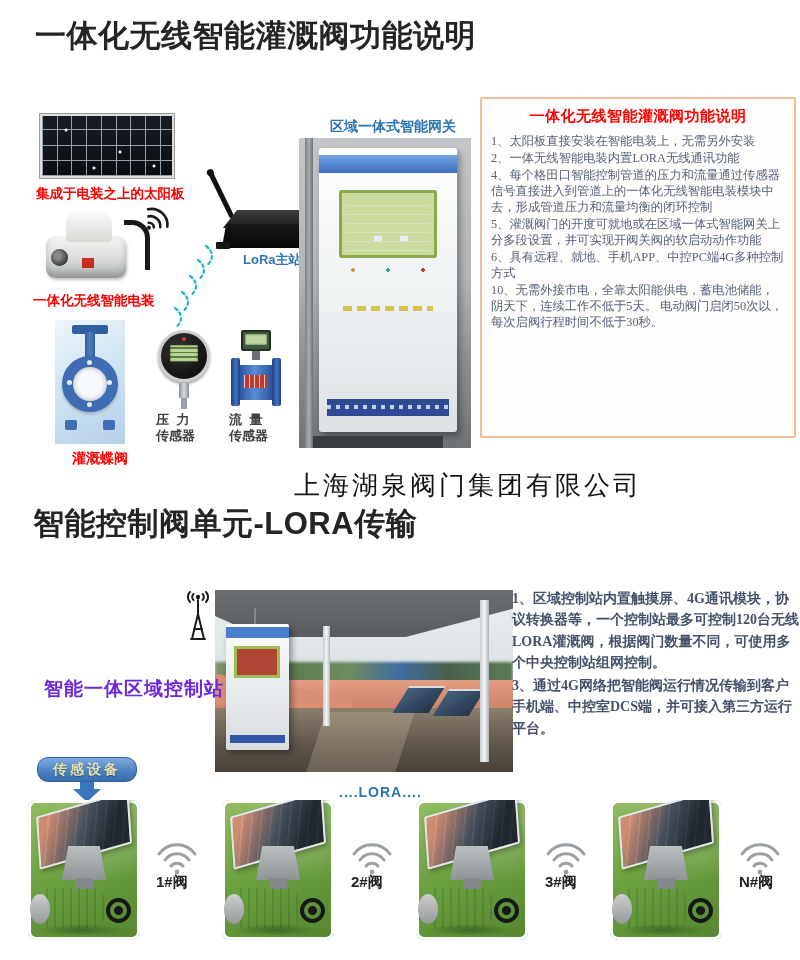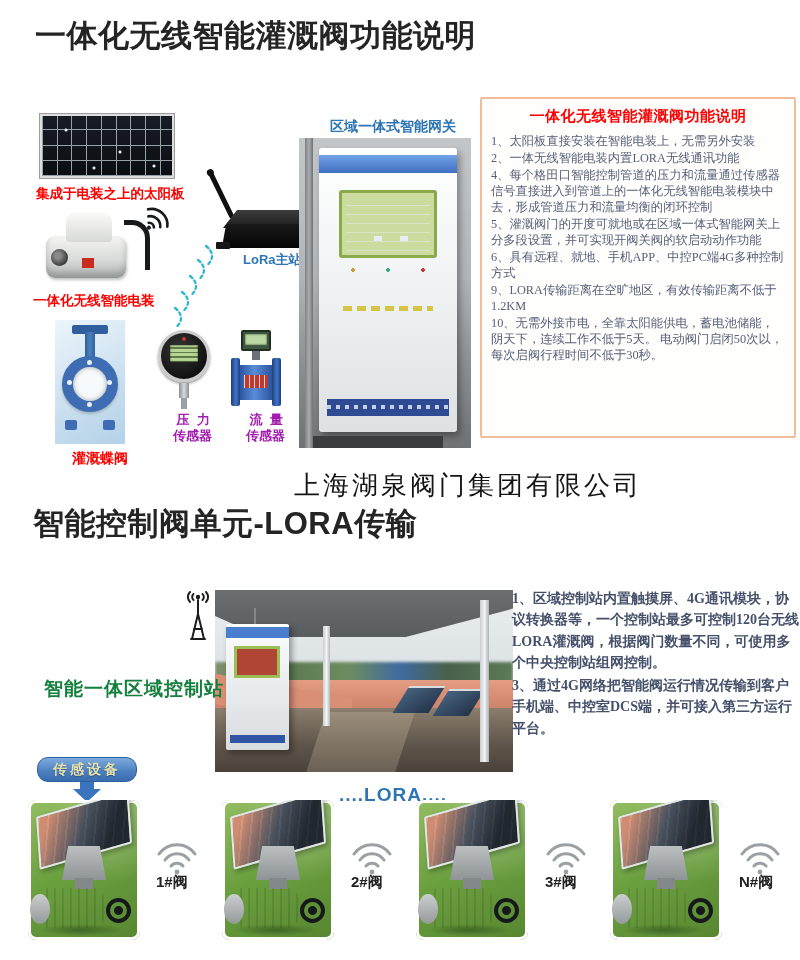--- a/index.html
+++ b/index.html
@@ -7,21 +7,21 @@
 #page{position:relative;width:800px;height:960px;background:#fff;overflow:hidden;
   font-family:"Liberation Sans",sans-serif;color:#222}
 
 
 .title1{position:absolute;left:35px;top:15px;font-size:31px;font-weight:900;color:#242424;letter-spacing:.5px}
 .title2{position:absolute;left:33px;top:503px;font-size:31px;font-weight:900;color:#242424;letter-spacing:.5px}
 .company{position:absolute;left:294px;top:468px;font-family:"Liberation Serif",serif;font-size:26px;color:#141414;letter-spacing:3px}
 .lbl{position:absolute;font-weight:bold;white-space:nowrap}
 .lbl.red{color:#fe0000;font-size:13.5px}
 .lbl.blue{color:#2e75b6;font-size:13px}
-.sensor-lbl{position:absolute;width:56px;text-align:right;color:#a21caf;font-weight:bold;font-size:13px;line-height:16px;letter-spacing:2px}
+.sensor-lbl{position:absolute;width:56px;text-align:left;color:#404040;font-weight:bold;font-size:13px;line-height:16px;letter-spacing:2px}
 .sensor-lbl .l2{letter-spacing:0}
 
 
 .solar{position:absolute;left:40px;top:114px;width:134px;height:64px;
   background:
    radial-gradient(circle 2px at 24px 14px,#e8eef2 0 1px,transparent 2px),
    radial-gradient(circle 2px at 78px 36px,#e8eef2 0 1px,transparent 2px),
    radial-gradient(circle 2px at 112px 50px,#e8eef2 0 1px,transparent 2px),
    radial-gradient(circle 2px at 52px 52px,#dfe6ea 0 1px,transparent 2px),
    repeating-linear-gradient(90deg,#97a1aa 0 1px,transparent 1px 14.7px),
@@ -98,29 +98,29 @@
   background-image:repeating-linear-gradient(90deg,rgba(235,240,250,.8) 0 4px,transparent 4px 9px);background-size:100% 4px;background-position:0 6px;background-repeat:no-repeat}
 .cab-base{position:absolute;left:14px;bottom:0;width:130px;height:12px;background:#3a3d40}
 
 
 .features{position:absolute;left:480px;top:97px;width:316px;height:341px;border:2px solid #f2bd9b;border-radius:2px;
   background:#fffefc;padding:8px 9px 0 9px;font-family:"Liberation Serif",serif}
 .fb-title{font-family:"Liberation Sans",sans-serif;color:#fe0000;font-weight:bold;font-size:15px;text-align:center;margin-bottom:7px;letter-spacing:.5px}
 .fb-item{font-size:12.3px;line-height:16px;color:#55607a;margin-bottom:1px}
 
 
-.station{position:absolute;left:44px;top:676px;font-family:"Liberation Serif",serif;font-size:19px;font-weight:bold;color:#15803d;letter-spacing:1px}
+.station{position:absolute;left:44px;top:676px;font-family:"Liberation Serif",serif;font-size:19px;font-weight:bold;color:#6d28d9;letter-spacing:1px}
 .notes{position:absolute;left:512px;top:588px;width:287px;font-family:"Liberation Serif",serif;font-size:14px;line-height:1.52;color:#45506a;font-weight:bold}
 .notes p{margin-bottom:2px}
 .sensor-btn{position:absolute;left:37px;top:757px;width:100px;height:25px;border:1px solid #2e5f9e;border-radius:11px;
   background:linear-gradient(#7fabdd,#4a7fc0 60%,#3a6cb0);color:#e4e0ae;font-weight:bold;font-size:14px;
   text-align:center;line-height:23px;letter-spacing:3px;text-shadow:0 1px 1px rgba(0,0,0,.35)}
 .arrow-stem{position:absolute;left:80px;top:782px;width:14px;height:7px;background:#3a74bc}
 .arrow-head{position:absolute;left:73px;top:789px;width:0;height:0;border-left:14px solid transparent;border-right:14px solid transparent;border-top:13px solid #3a74bc}
-.lora-link{position:absolute;left:339px;top:784px;font-size:19px;font-weight:bold;color:#2e75b6;letter-spacing:1px}
+.lora-link{position:absolute;left:339px;top:784px;font-size:14px;font-weight:bold;color:#2e75b6;letter-spacing:1px}
 
 
 .roof{position:absolute;left:215px;top:590px;width:298px;height:182px;overflow:hidden;
   background:linear-gradient(#eaeef0,#dce2e5 45%,#ccd4d7)}
 .roof-trees{position:absolute;left:0;top:72px;width:100%;height:22px;filter:blur(1.5px);
   background:linear-gradient(90deg,#7c906c,#5d7a51 25%,#6d8c60 45%,#3f6ba0 62%,#48604a 78%,#5c7b56)}
 .roof-wall{position:absolute;left:0;top:90px;width:100%;height:30px;background:linear-gradient(#e29d82,#cd8169)}
 .roof-wall2{position:absolute;left:0;top:108px;width:46%;height:30px;background:#d98f75;transform:skewY(10deg);transform-origin:right top}
 .roof-floor{position:absolute;left:0;bottom:0;width:100%;height:64px;background:linear-gradient(#8b7e6d,#60564b 55%,#4a423a)}
 .roof-path{position:absolute;left:34%;bottom:0;width:30%;height:60px;background:linear-gradient(#9a8d7a,#6a6054);transform:skewX(-18deg)}
@@ -267,21 +267,20 @@
     <div class="cab-base"></div>
   </div>
 
   <div class="features">
     <div class="fb-title">一体化无线智能灌溉阀功能说明</div>
     <div class="fb-item">1、太阳板直接安装在智能电装上，无需另外安装</div>
     <div class="fb-item">2、一体无线智能电装内置LORA无线通讯功能</div>
     <div class="fb-item">4、每个格田口智能控制管道的压力和流量通过传感器信号直接进入到管道上的一体化无线智能电装模块中去，形成管道压力和流量均衡的闭环控制</div>
     <div class="fb-item">5、灌溉阀门的开度可就地或在区域一体式智能网关上分多段设置，并可实现开阀关阀的软启动动作功能</div>
     <div class="fb-item">6、具有远程、就地、手机APP、中控PC端4G多种控制方式</div>
-    <div class="fb-item">9、LORA传输距离在空旷地区，有效传输距离不低于1.2KM</div>
     <div class="fb-item">10、无需外接市电，全靠太阳能供电，蓄电池储能，阴天下，连续工作不低于5天。 电动阀门启闭50次以，每次启阀行程时间不低于30秒。</div>
   </div>
 
   <div class="company">上海湖泉阀门集团有限公司</div>
 
   <h2 class="title2">智能控制阀单元-LORA传输</h2>
 
   <span class="icon" style="left:180px;top:588px">
     <svg width="36" height="54" viewBox="0 0 36 54">
         <g stroke="#1c1c1c" stroke-width="2" fill="none" stroke-linecap="round">

